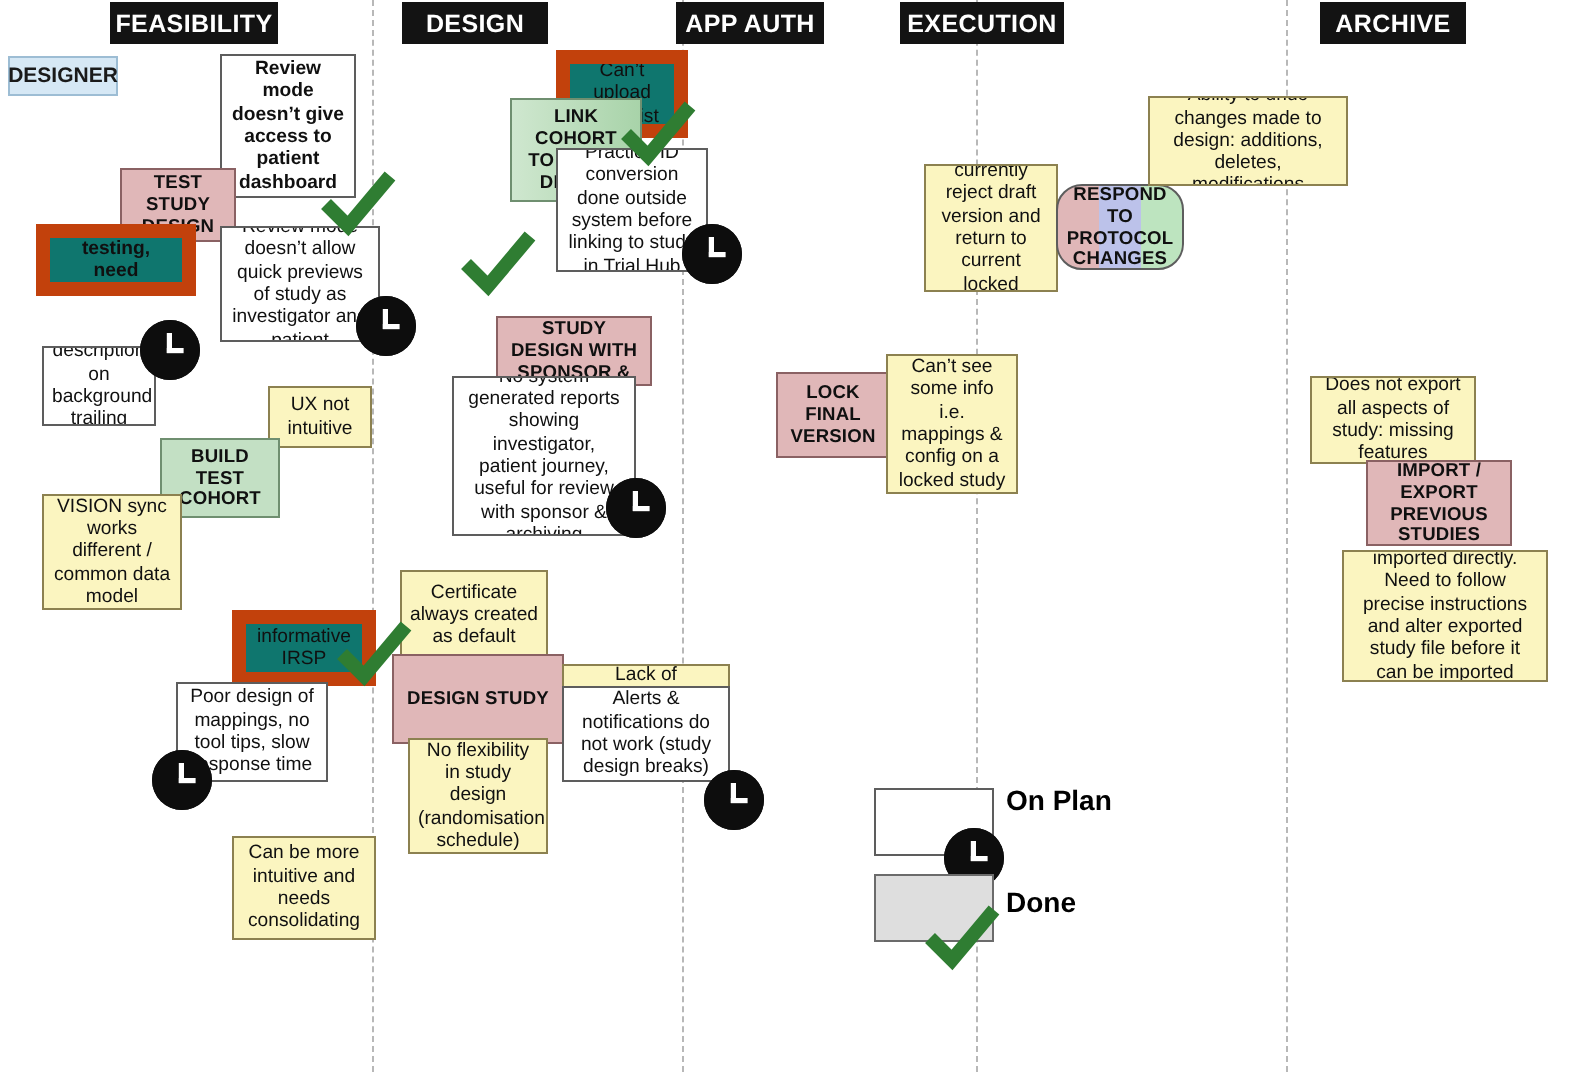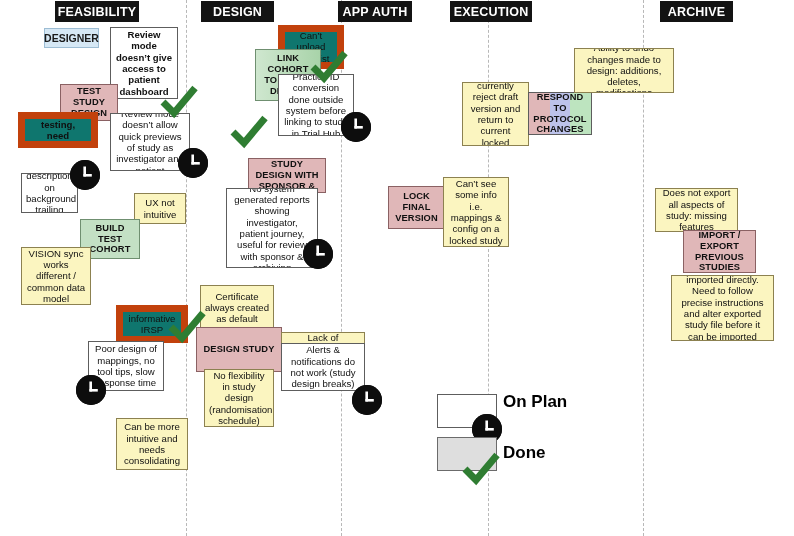--- a/index.html
+++ b/index.html
@@ -44,21 +44,20 @@
     position: absolute;
     background: #d6e8f5;
     border: 1px solid #9dbdd4;
     color: #1a1a1a;
     font-size: 10.5px;
     font-weight: bold;
     display: flex;
     align-items: center;
     justify-content: center;
     box-sizing: border-box;
-    margin-left: 40px;
   }
   
   .card {
     position: absolute;
     box-sizing: border-box;
     display: flex;
     align-items: center;
     justify-content: center;
     text-align: center;
     font-size: 9.6px;
@@ -114,21 +113,21 @@
 
   
   .legend-box {
     position: absolute;
     box-sizing: border-box;
   }
   .legend-box.plan { background: #ffffff; border: 1px solid #5d5d5d; }
   .legend-box.done { background: #dedede; border: 1px solid #6b6b6b; }
   .legend-label {
     position: absolute;
-    font-size: 17px;
+    font-size: 14px;
     font-weight: bold;
     color: #000000;
     white-space: nowrap;
   }
 </style>
 </head>
 <body>
 
 <div id="canvas">
 
@@ -217,21 +216,21 @@
       </div>
       <div class="card pink milest" style="left: 388px; top: 186px; width: 57px; height: 43px;">
         <span class="txt">LOCK FINAL VERSION</span>
       </div>
       <div class="card yellow" style="left: 443px; top: 177px; width: 66px; height: 70px;">
         <span class="txt">Can’t see some info i.e. mappings &amp; config on a locked study</span>
       </div>
       <div class="card yellow" style="left: 462px; top: 82px; width: 67px; height: 64px;">
         <span class="txt">Cannot currently reject draft version and return to current locked version</span>
       </div>
-      <div class="card tri-band milest" style="left: 528px; top: 92px; width: 64px; height: 43px;">
+      <div class="card tri-band milest" style="left: 528px; top: 92px; width: 64px; height: 43px; border-radius: 13px;">
         <span class="txt">RESPOND TO PROTOCOL CHANGES</span>
       </div>
       <div class="card yellow" style="left: 574px; top: 48px; width: 100px; height: 45px;">
         <span class="txt">Ability to undo changes made to design: additions, deletes, modifications</span>
       </div>
       <div class="card yellow" style="left: 655px; top: 188px; width: 83px; height: 44px;">
         <span class="txt">Does not export all aspects of study: missing features</span>
       </div>
       <div class="card pink milest" style="left: 683px; top: 230px; width: 73px; height: 43px;">
         <span class="txt">IMPORT / EXPORT PREVIOUS STUDIES</span>

